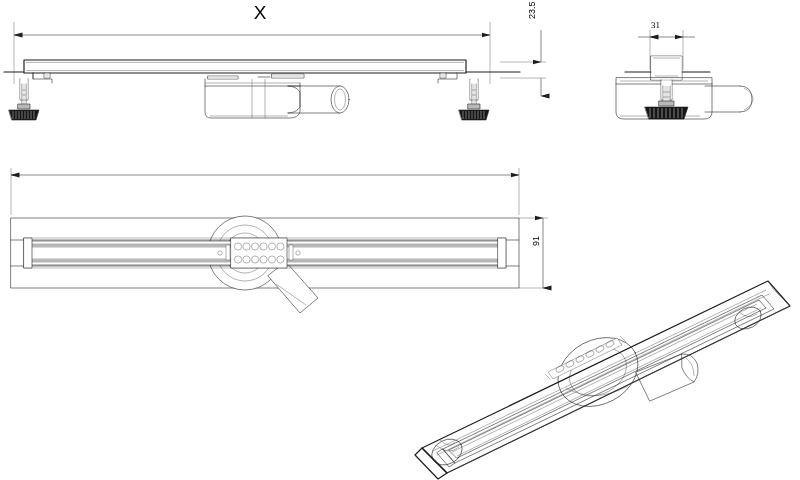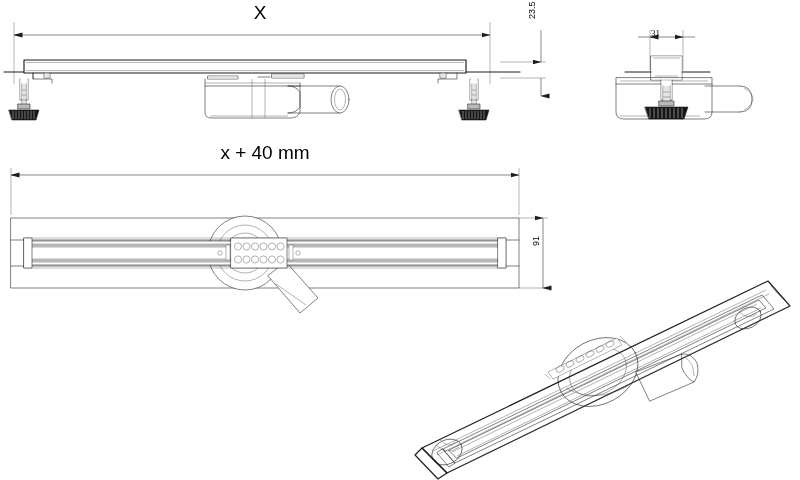--- a/index.html
+++ b/index.html
@@ -401,23 +401,21 @@
 
   </svg>
 
   <div style="position:absolute; left:230px; top:2px; width:60px;
               text-align:center;" class="dimtext dim-major">X</div>
 
   <div style="position:absolute; left:527px; top:19px;
               transform:rotate(-90deg); transform-origin:left top;
               white-space:nowrap;" class="dimtext dim-small">23.5</div>
 
-  <div style="position:absolute; left:651px; top:28px; width:32px;
+  <div style="position:absolute; left:651px; top:20px; width:32px;
               text-align:left;font-family:Liberation Serif, serif;" class="dimtext dim-small">31</div>
 
-  <div style="position:absolute; left:160px; top:142px; width:210px;
-              text-align:center;" class="dimtext dim-major">x + 40 mm</div>
 
   <div style="position:absolute; left:531px; top:246px;
               transform:rotate(-90deg); transform-origin:left top;
               white-space:nowrap;" class="dimtext dim-small">91</div>
 
 </div>
 
 </body></html>

